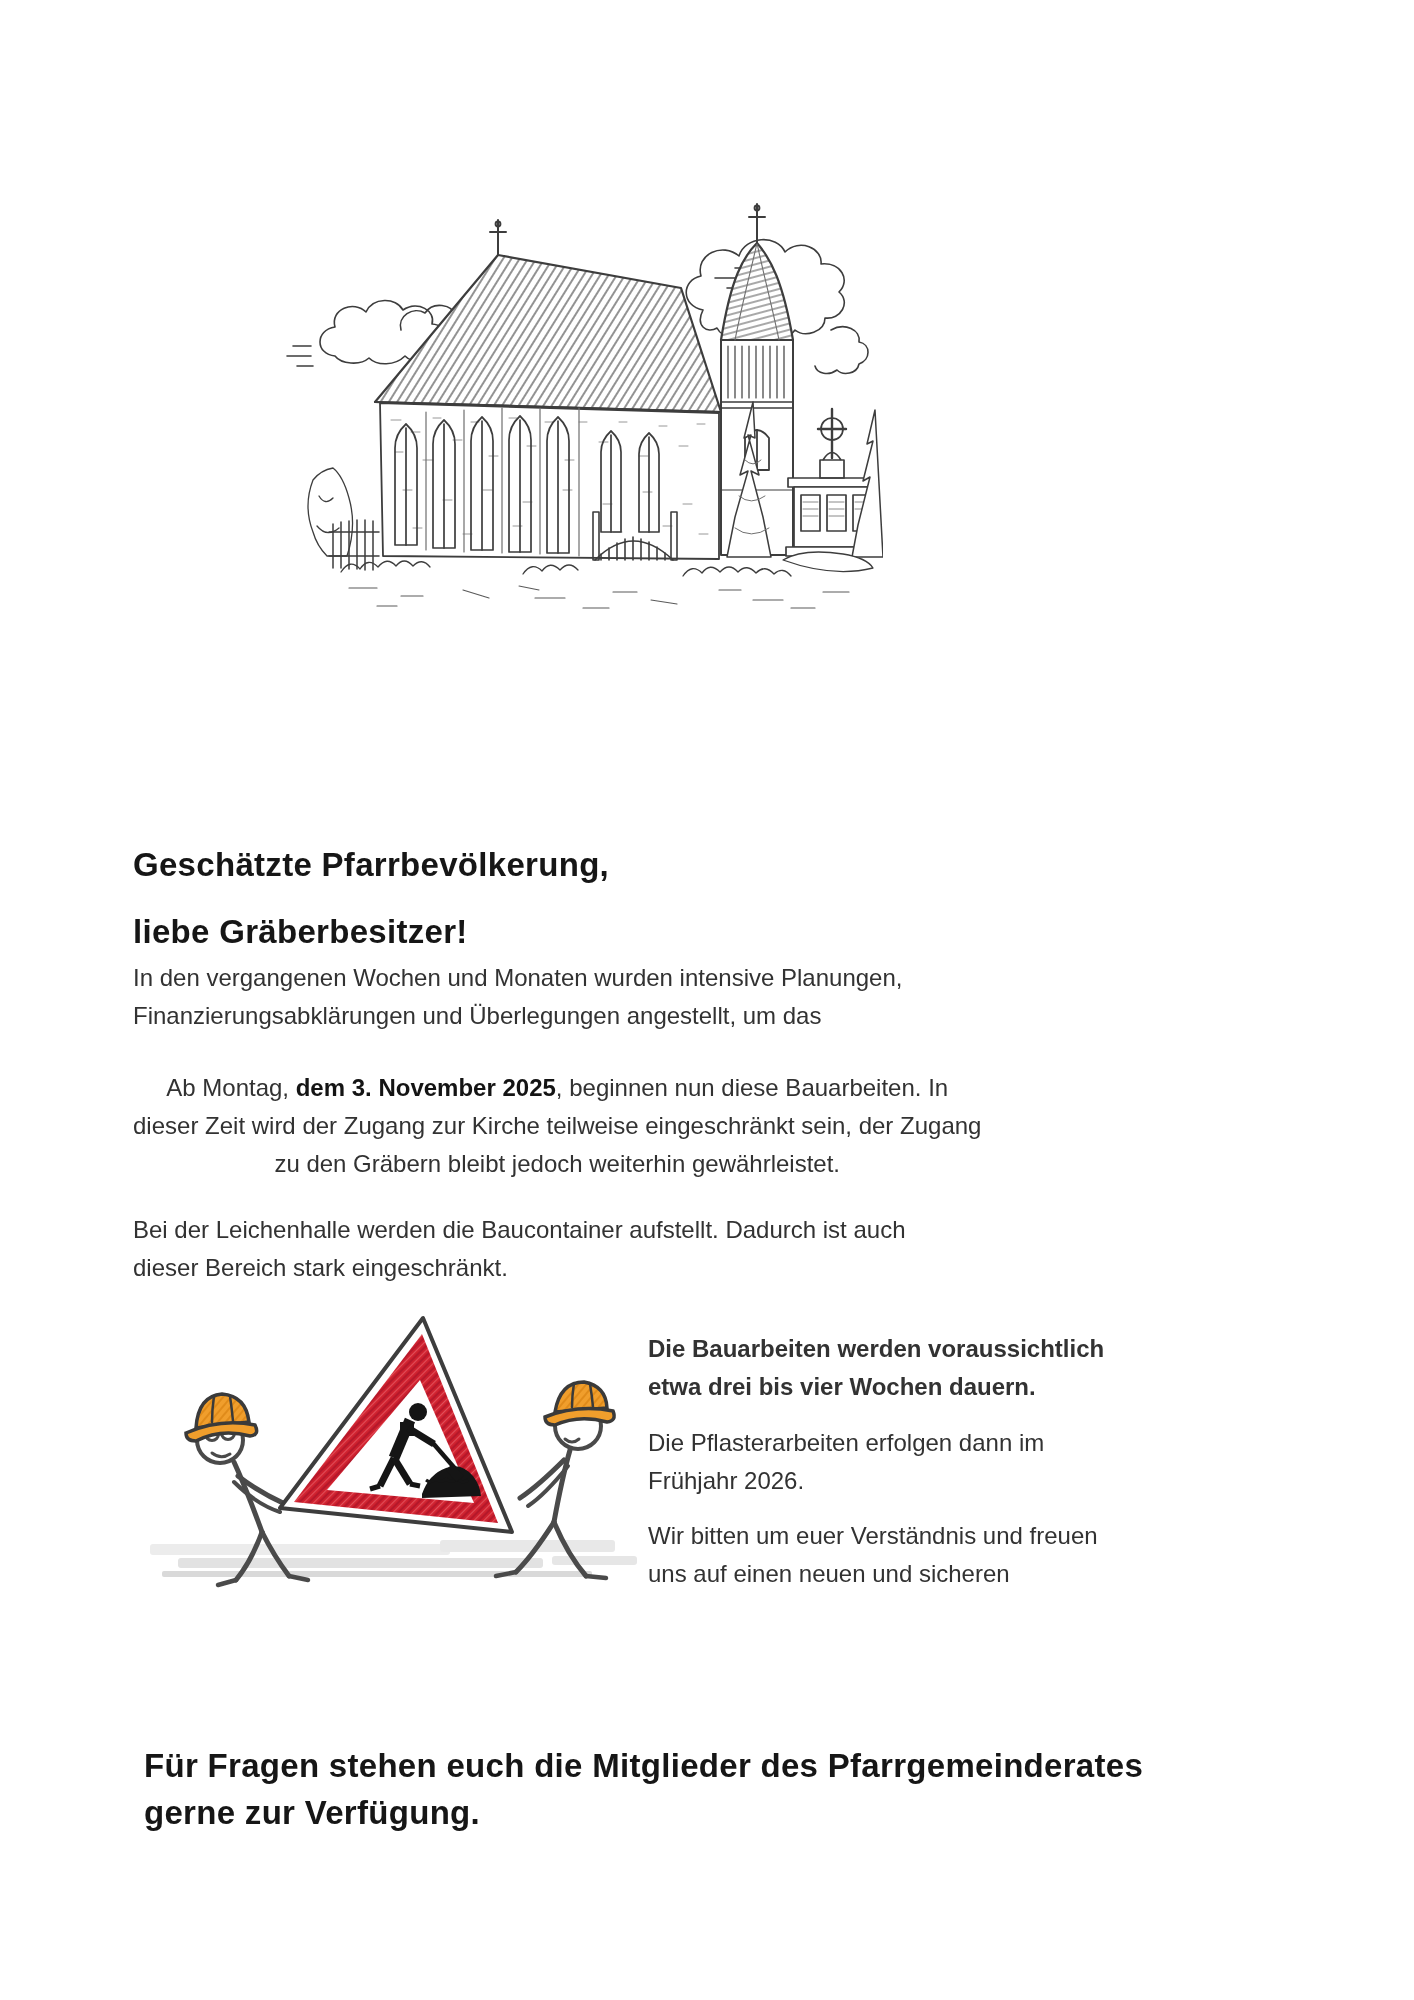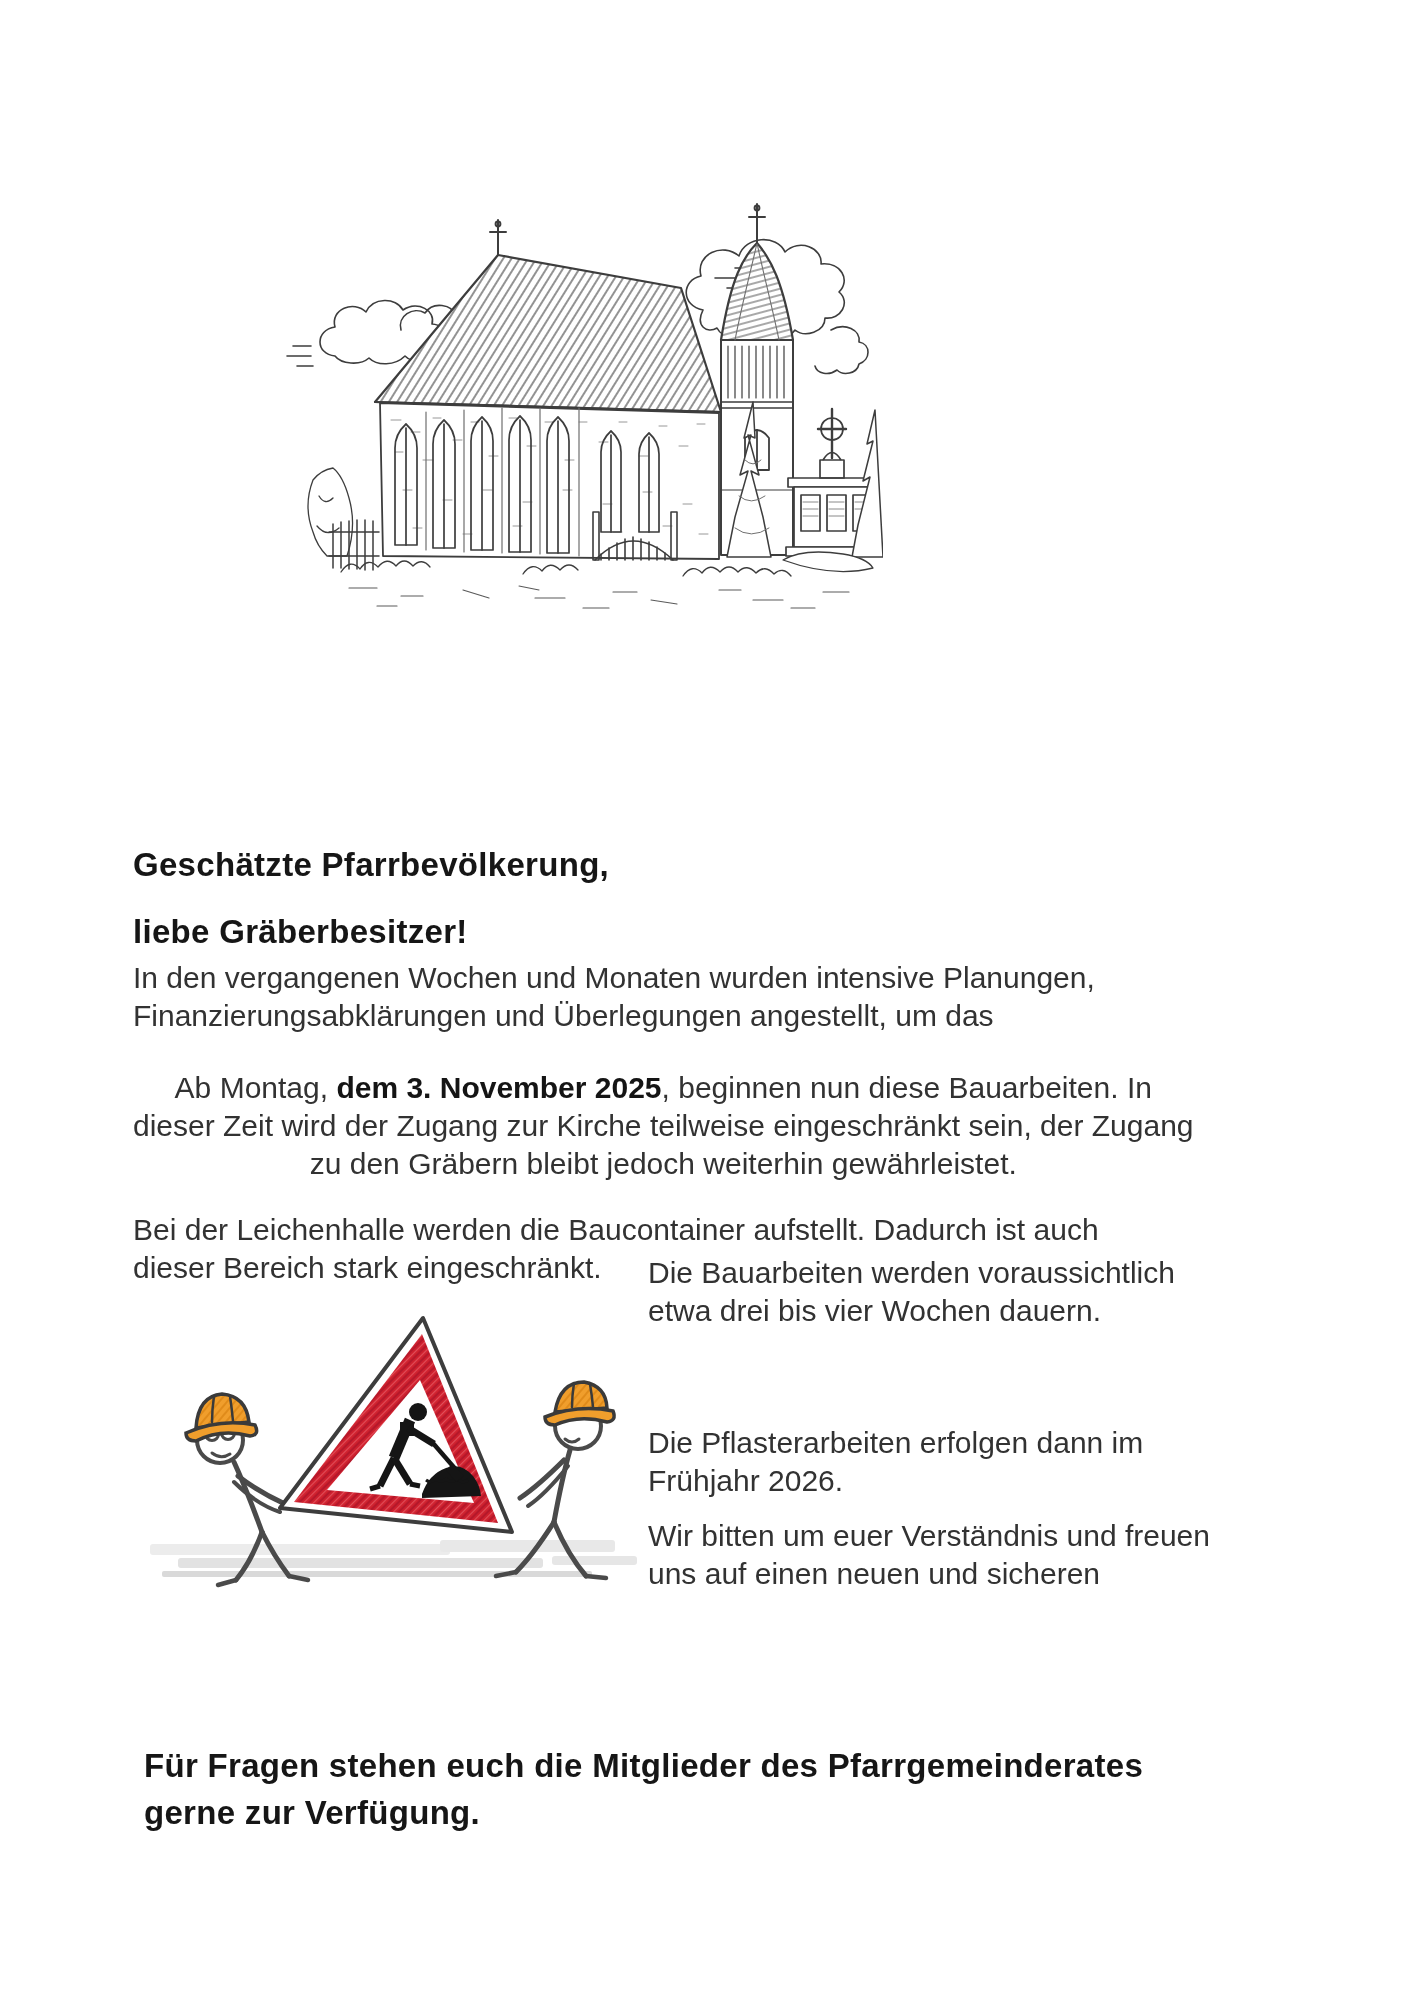--- a/index.html
+++ b/index.html
@@ -12,21 +12,21 @@
     overflow:hidden;
   }
   .abs{position:absolute;}
   .heading{
     left:133px;
     font-size:33px;font-weight:bold;color:#161616;
     letter-spacing:.3px;white-space:nowrap;
   }
   .para{
     left:133px;
-    font-size:30px;line-height:38px;color:#323232;
+    font-size:24px;line-height:38px;color:#323232;
     white-space:nowrap;
   }
   .para span{display:block;}
   .para b{font-weight:bold;color:#141414;}
   .side{left:648px;}
   .closing{
     left:133px;
     font-size:33px;font-weight:bold;color:#161616;
     line-height:47px;letter-spacing:.3px;white-space:nowrap;margin-left:11px;
   }
@@ -273,21 +273,21 @@
 
         <path d="M443,147 q7,6 14,0" stroke-width="3"></path>
 
         <path d="M433,120 Q438,90 462,90 Q484,94 485,116 L433,120 Z" fill="url(#helmetHatch)" stroke="#3a3a3a" stroke-width="3.5"></path>
         <path d="M423,125 Q456,112 491,119 Q495,129 485,130 Q457,122 433,133 Q423,133 423,125 Z" fill="#f09e2c" stroke="#3a3a3a" stroke-width="3.5"></path>
         <path d="M452,91 Q450,104 450,115 M468,92 Q470,104 471,115" stroke="#3a3a3a" stroke-width="2.5"></path>
       </g>
     </svg>
   </div>
 
-  <div class="abs para side" style="top:1254px;">
+  <div class="abs para side" style="top:1330px;font-weight:bold;">
     <span>Die Bauarbeiten werden voraussichtlich</span>
     <span>etwa drei bis vier Wochen dauern.</span>
   </div>
   <div class="abs para side" style="top:1424px;">
     <span>Die Pflasterarbeiten erfolgen dann im</span>
     <span>Frühjahr 2026.</span>
   </div>
   <div class="abs para side" style="top:1517px;">
     <span>Wir bitten um euer Verständnis und freuen</span>
     <span>uns auf einen neuen und sicheren</span>

